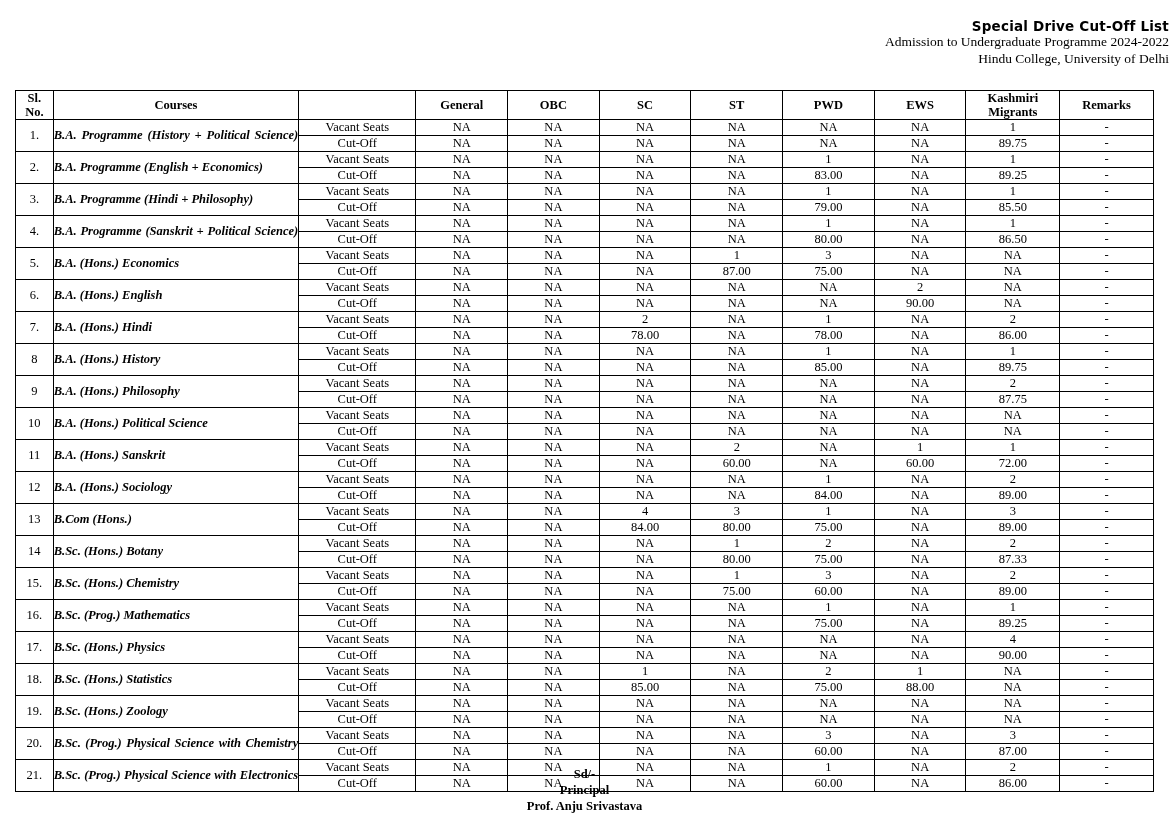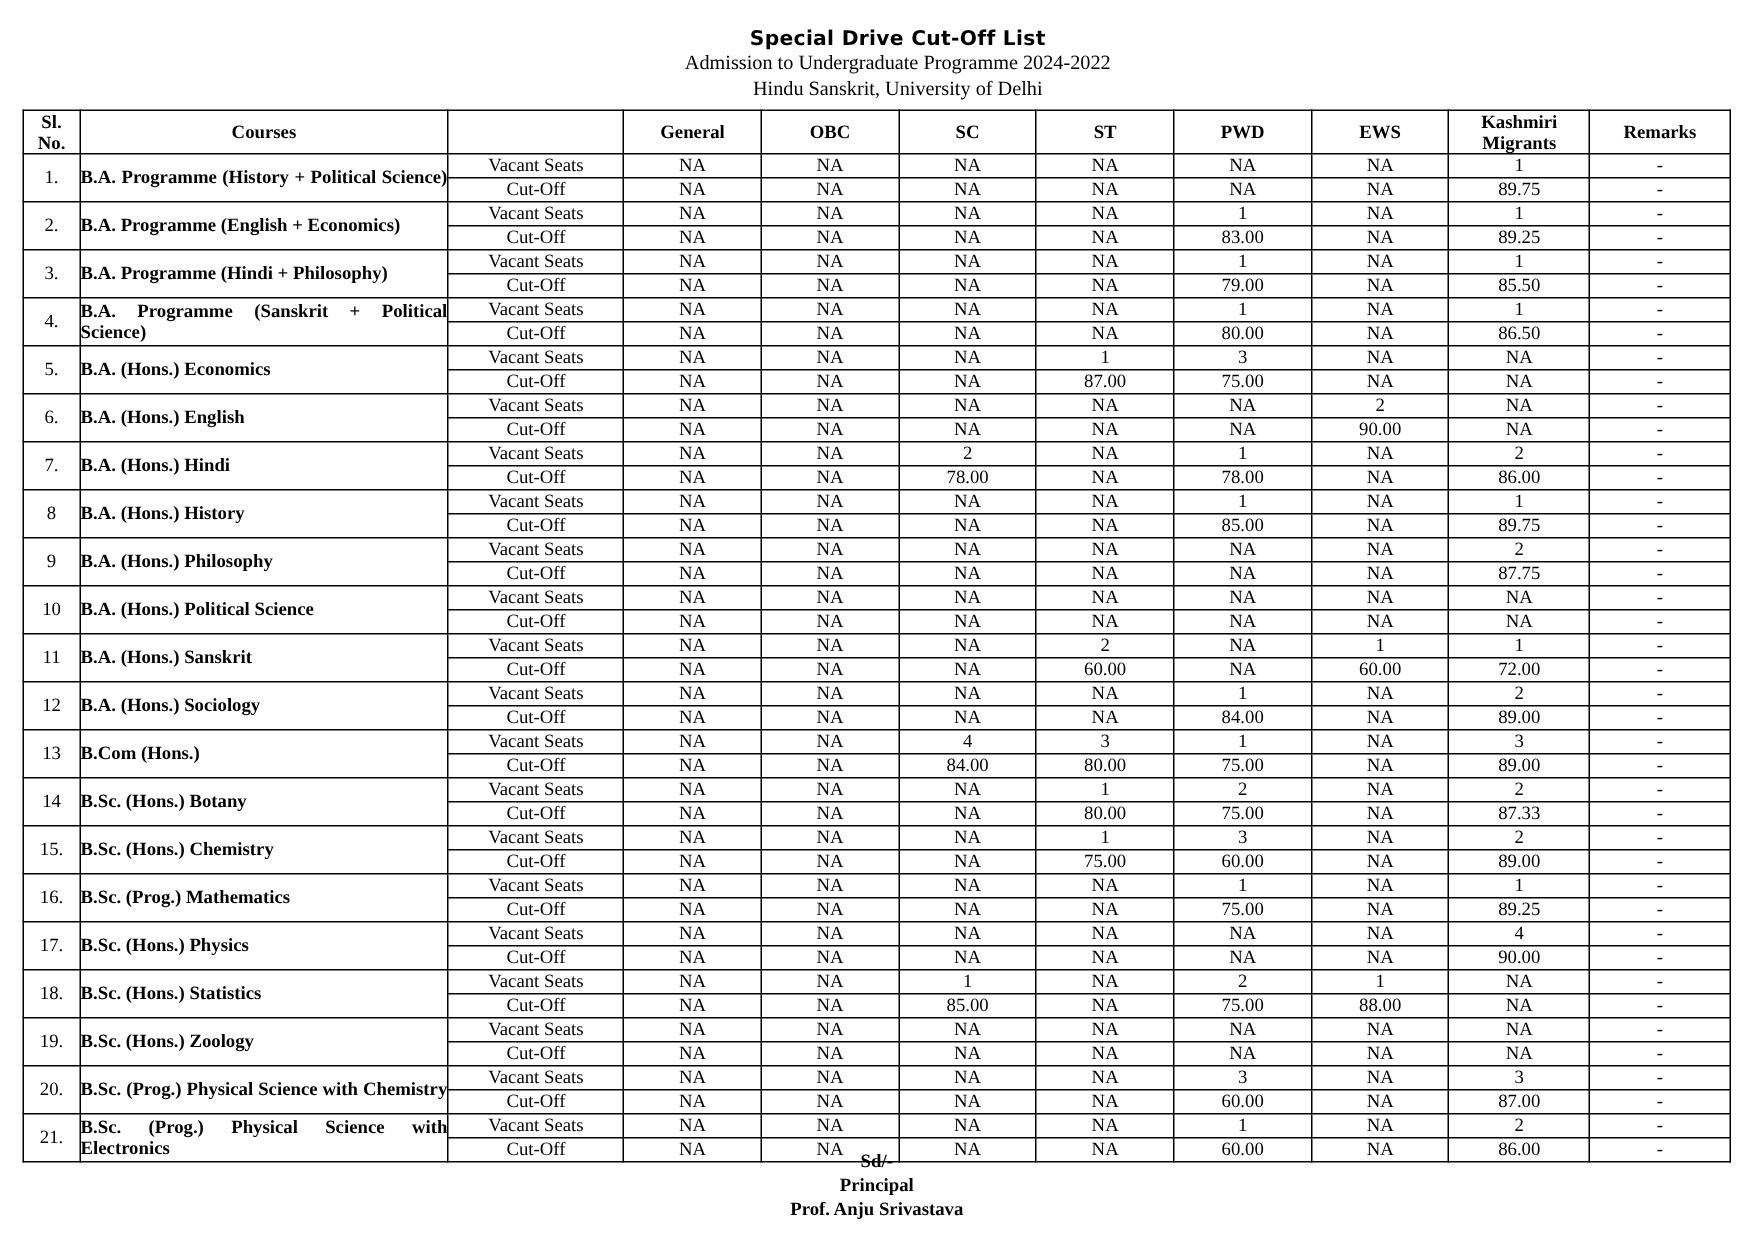--- a/index.html
+++ b/index.html
@@ -18,21 +18,21 @@
   .page {
     width: 1169px;
     height: 827px;
     box-sizing: border-box;
     padding: 0;
     position: relative;
   }
 
   
   .doc-header {
-    text-align: center;
+    text-align: right;
     padding-top: 19px;
     margin-left: 28px;
   }
   .doc-title {
     font-family: "DejaVu Sans", "Liberation Sans", sans-serif;
     font-size: 13.5px;
     font-weight: bold;
     letter-spacing: 0.2px;
     line-height: 1.1;
   }
@@ -46,21 +46,21 @@
     line-height: 1.25;
   }
   .doc-subtitle2 {
     font-size: 13.5px;
     line-height: 1.25;
   }
 
   
   .table-wrap {
     padding: 0 15px;
-    margin-top: 5px;
+    margin-top: 22px;
   }
   table.cutoff {
     border-collapse: collapse;
     width: 1139px;
     table-layout: fixed;
     font-size: 12.5px;
   }
   table.cutoff th,
   table.cutoff td {
     border: 1px solid #000000;
@@ -92,20 +92,21 @@
     padding-top: 1px;
   }
   td.course {
     font-weight: bold;
     text-align: justify;
     text-align-last: justify;
     font-size: 12.5px;
     padding: 1px 4px 1px 6px;
     vertical-align: top;
     line-height: 1.15;
+    font-style: italic;
   }
   td.course.single {
     text-align: right;
     text-align-last: left;
   }
   td.type {
     text-align: center;
     font-size: 12.5px;
     height: 15px;
   }
@@ -133,21 +134,21 @@
   .doc-footer div { font-weight: bold; }
 </style>
 </head>
 <body>
 
 <div class="page">
 
   <div class="doc-header">
     <div class="doc-title">Special Drive Cut-Off List</div>
     <div class="doc-subtitle1">Admission to Undergraduate Programme 2024-2022</div>
-    <div class="doc-subtitle2">Hindu Sanskrit, University of Delhi</div>
+    <div class="doc-subtitle2">Hindu College, University of Delhi</div>
   </div>
 
   <div class="table-wrap">
     <table class="cutoff">
       <colgroup>
         <col class="c-sl">
         <col class="c-course">
         <col class="c-type">
         <col class="c-cat">
         <col class="c-cat">

